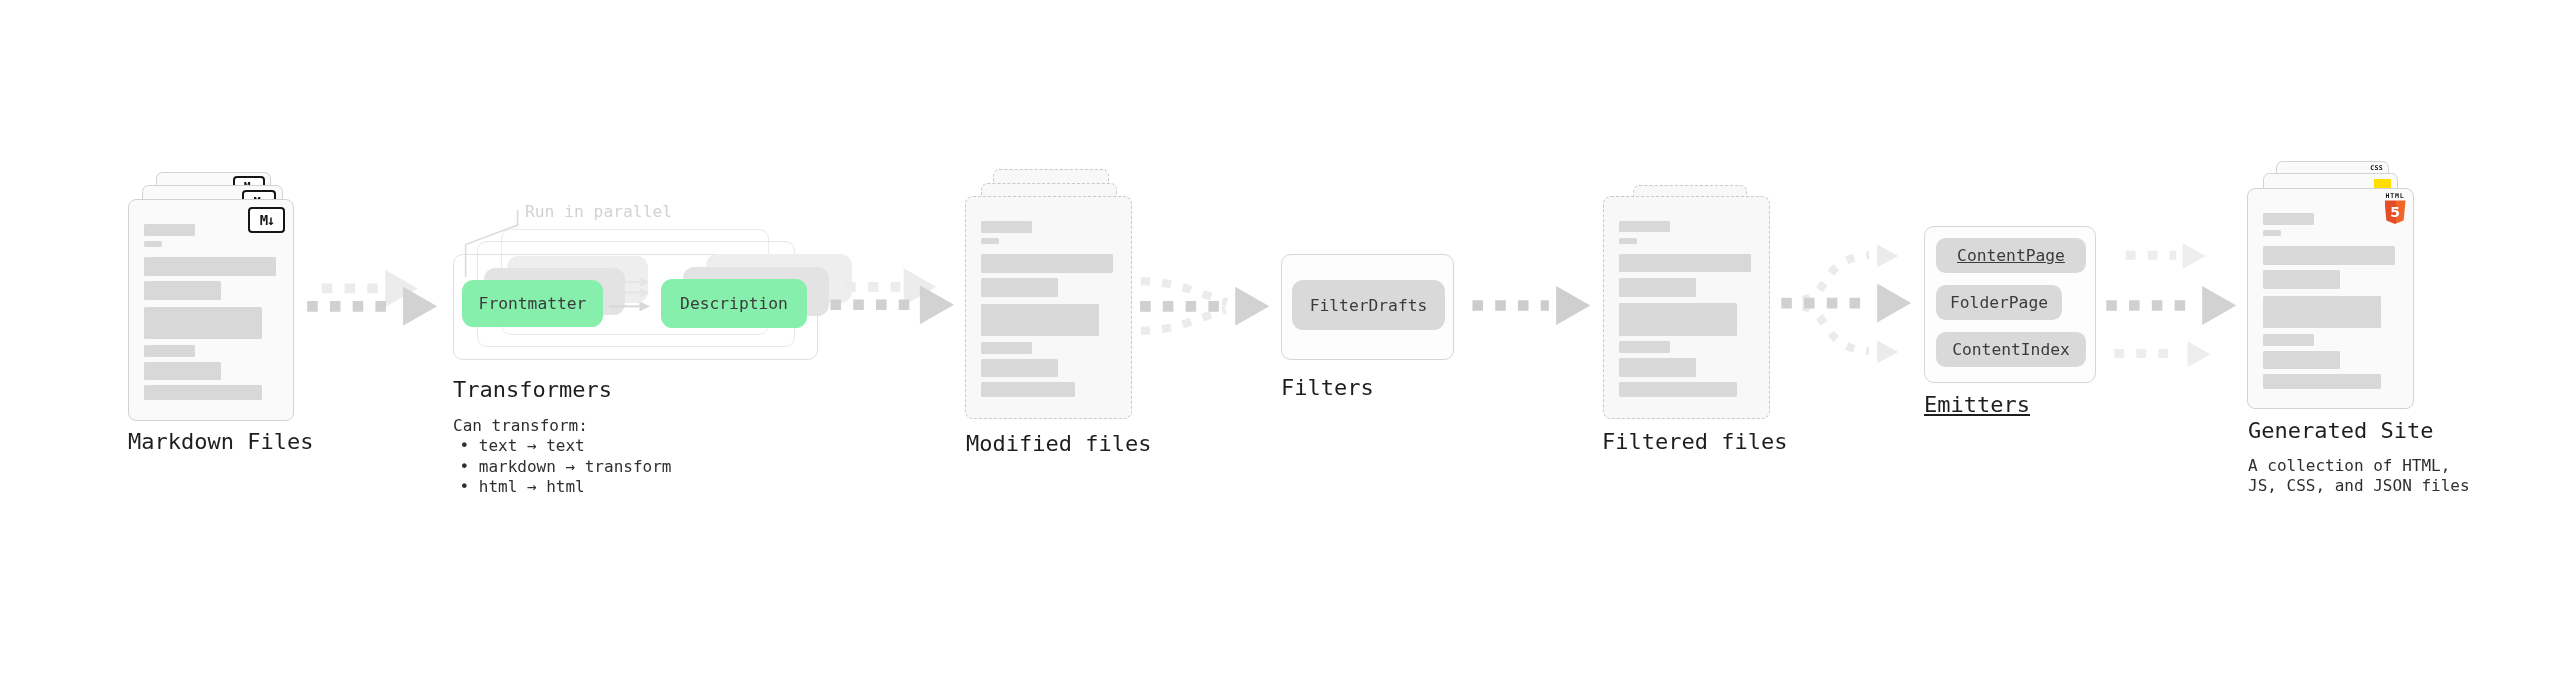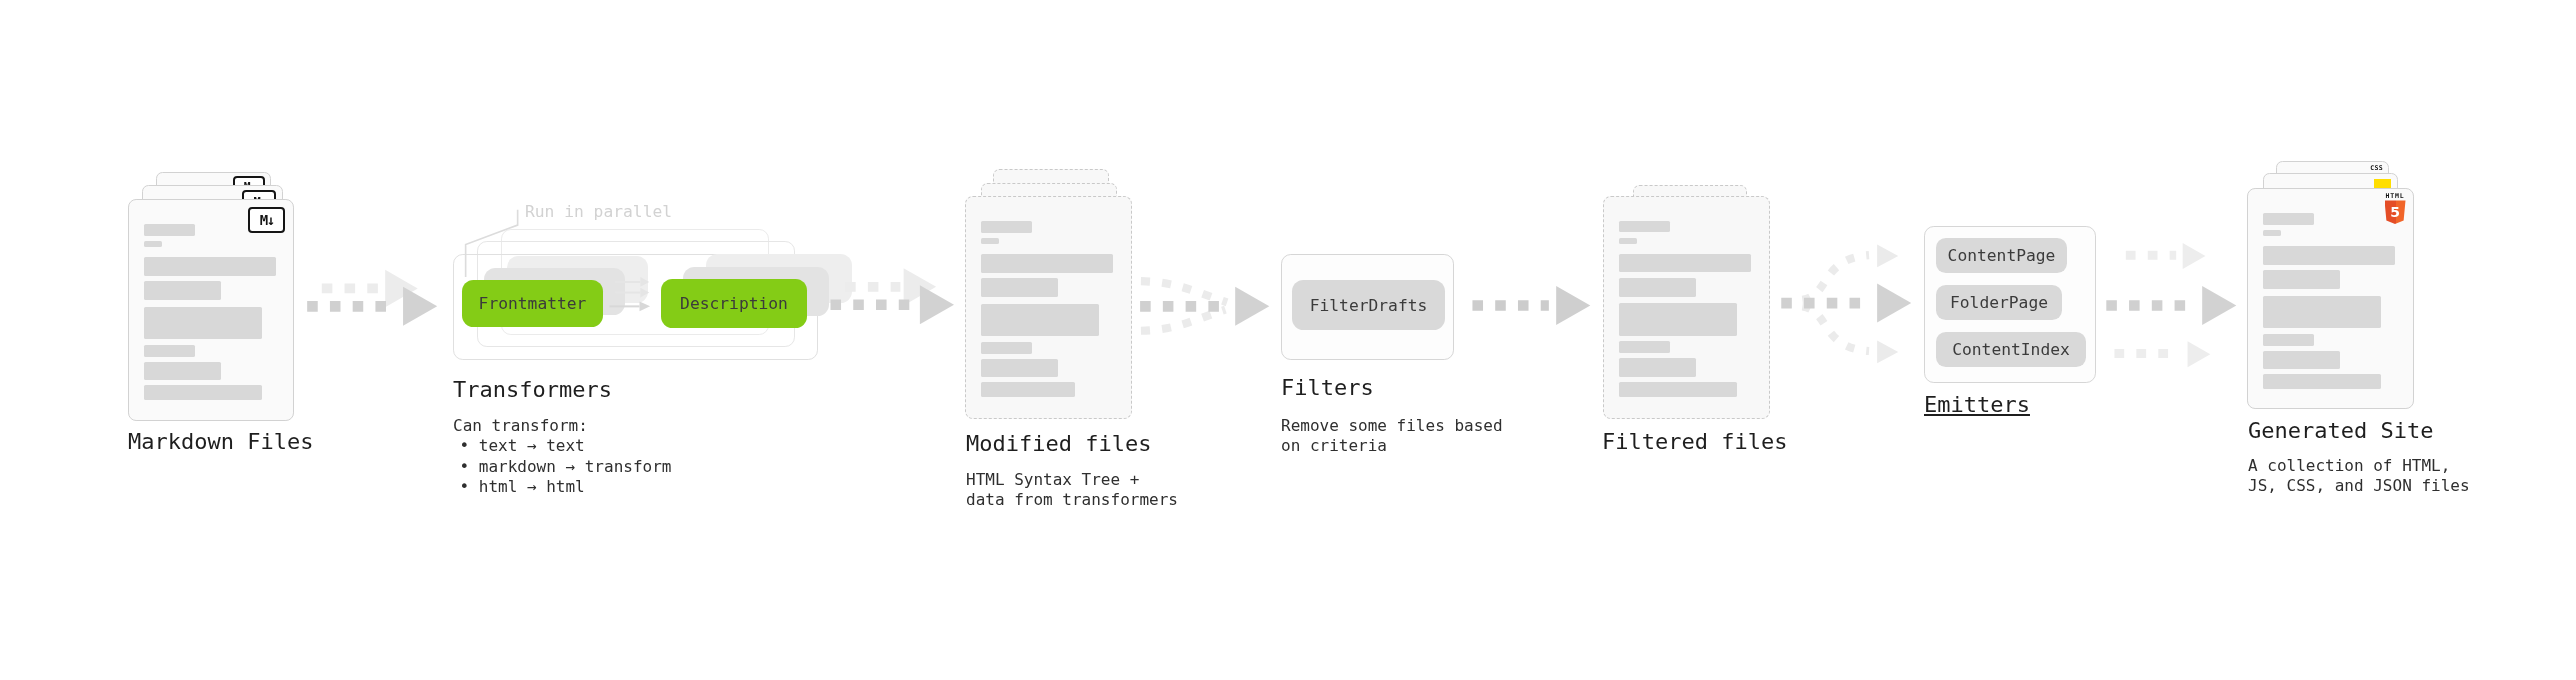--- a/index.html
+++ b/index.html
@@ -38,21 +38,21 @@
     clip-path:polygon(0 0,100% 0,91% 85%,50% 100%,9% 85%);
     font-family:"DejaVu Sans","Liberation Sans",sans-serif;}
   .css-icon{position:absolute;right:4.9px;top:3.3px;width:16.3px;text-align:right;}
   .css-word{font-size:6.5px;font-weight:bold;line-height:6.5px;letter-spacing:0.4px;color:#111;}
   .css-bar{height:2.4px;background:#2e6bf0;margin-top:0.8px;border-radius:0.8px;}
   .js-icon{position:absolute;right:6.5px;top:4.9px;width:17px;height:16.3px;background:#ffde00;}
   
   .outline-card{position:absolute;box-sizing:border-box;background:transparent;border:1.6px solid #e0e0e0;border-radius:9.8px;}
   .outline-card.mid{border-color:#e6e6e6;}
   .outline-card.back{border-color:#ebebeb;}
-  .pill{position:absolute;background:#84cc16;border-radius:11.4px;display:flex;align-items:center;justify-content:center;
+  .pill{position:absolute;background:#86efac;border-radius:11.4px;display:flex;align-items:center;justify-content:center;
     font-size:16.3px;color:#3b3b3b;white-space:nowrap;}
   .pill.echo1{background:#e3e3e3;}
   .pill.echo2{background:#eeeeee;}
   
   .box{position:absolute;box-sizing:border-box;background:#fdfdfd;border:1.6px solid #d6d6d6;border-radius:9.8px;}
   .box-pill{position:absolute;background:#d9d9d9;border-radius:9.8px;display:flex;align-items:center;justify-content:center;
     font-size:16.3px;color:#3b3b3b;white-space:nowrap;}
   
   .stage-label{position:absolute;font-size:22px;font-weight:500;color:#1e1e1e;white-space:nowrap;}
   .desc{position:absolute;font-size:16px;line-height:20.3px;color:#2f2f2f;white-space:nowrap;}
@@ -119,52 +119,44 @@
           <i class="bar b3"></i>
           <i class="bar b4"></i>
         <i class="bar b5"></i>
           <i class="bar b6"></i>
           <i class="bar b7"></i>
           <i class="bar b8 narrow"></i>
       </div>
     </div>
   </div>
   <div class="stage-label" style="left:966px;top:431px;">Modified files</div>
-  <div class="desc" style="left:966px;top:470px;">
-    <div>HTML Syntax Tree +</div>
-    <div>data from transformers</div>
-  </div>
 
   <div class="box" style="left:1281px;top:254px;width:173px;height:106px;"></div>
   <div class="box-pill" style="left:1292px;top:280px;width:153px;height:50px;border-radius:11.4px;">FilterDrafts</div>
   <div class="stage-label" style="left:1281px;top:375px;">Filters</div>
-  <div class="desc" style="left:1281px;top:416px;">
-    <div>Remove some files based</div>
-    <div>on criteria</div>
-  </div>
 
   <div class="abs" style="left:1603px;top:185px;width:167px;height:234px;">
     <div class="doc-card dashed small" style="left:30px;top:0;width:114px;height:36px;"></div>
     <div class="doc-card dashed" style="left:0;top:10.6px;width:167px;height:223px;">
       <div class="bars">
         <i class="bar b1"></i>
           <i class="bar b2"></i>
           <i class="bar b3"></i>
           <i class="bar b4"></i>
         <i class="bar b5"></i>
           <i class="bar b6"></i>
           <i class="bar b7"></i>
           <i class="bar b8"></i>
       </div>
     </div>
   </div>
   <div class="stage-label" style="left:1602px;top:429px;">Filtered files</div>
 
   <div class="box" style="left:1924px;top:226px;width:172px;height:157px;"></div>
-  <div class="box-pill" style="left:1936px;top:238px;width:131px;height:35px;">ContentPage</div>
+  <div class="box-pill" style="left:1936px;top:238px;width:150px;height:35px;text-decoration:underline;">ContentPage</div>
   <div class="box-pill" style="left:1936px;top:285px;width:126px;height:35px;">FolderPage</div>
   <div class="box-pill" style="left:1936px;top:332px;width:150px;height:35px;">ContentIndex</div>
   <div class="stage-label" style="left:1924px;top:392px;text-decoration:underline;">Emitters</div>
 
   <div class="abs" style="left:2247px;top:161px;width:167px;height:248px;">
     <div class="doc-card small" style="left:29px;top:0;width:113px;height:37px;">
       <div class="css-icon">
         <div class="css-word">CSS</div>
         <div class="css-bar"></div>
       </div>

